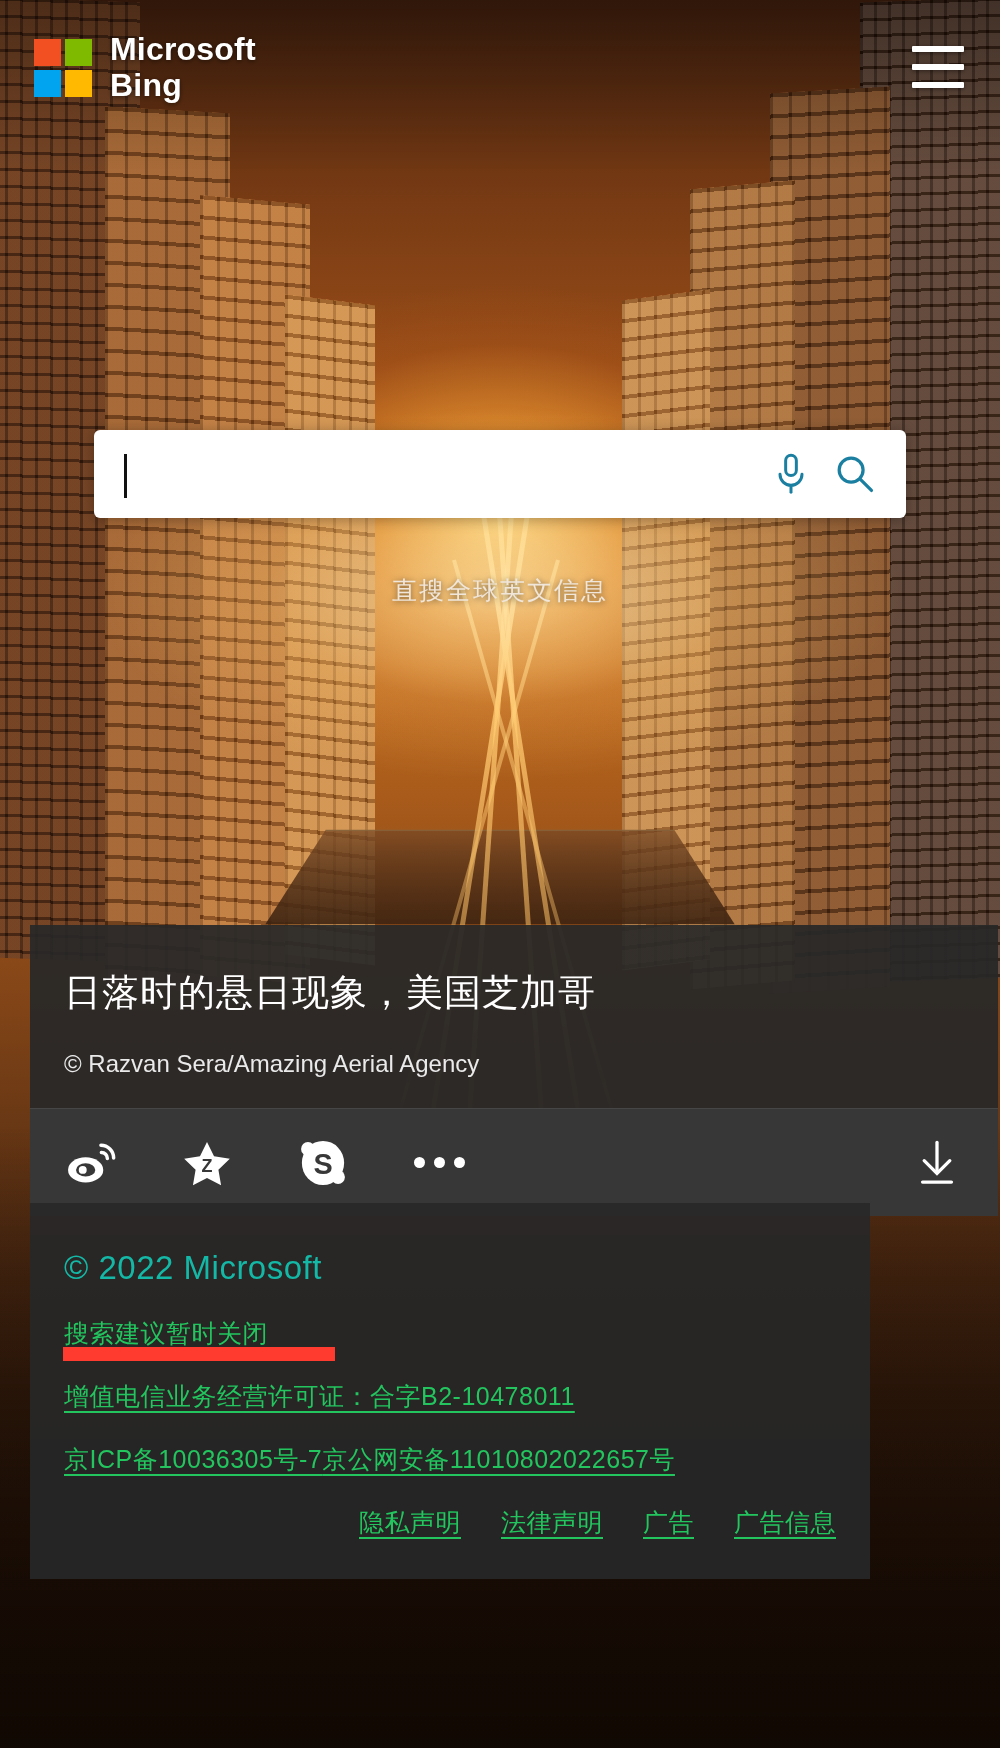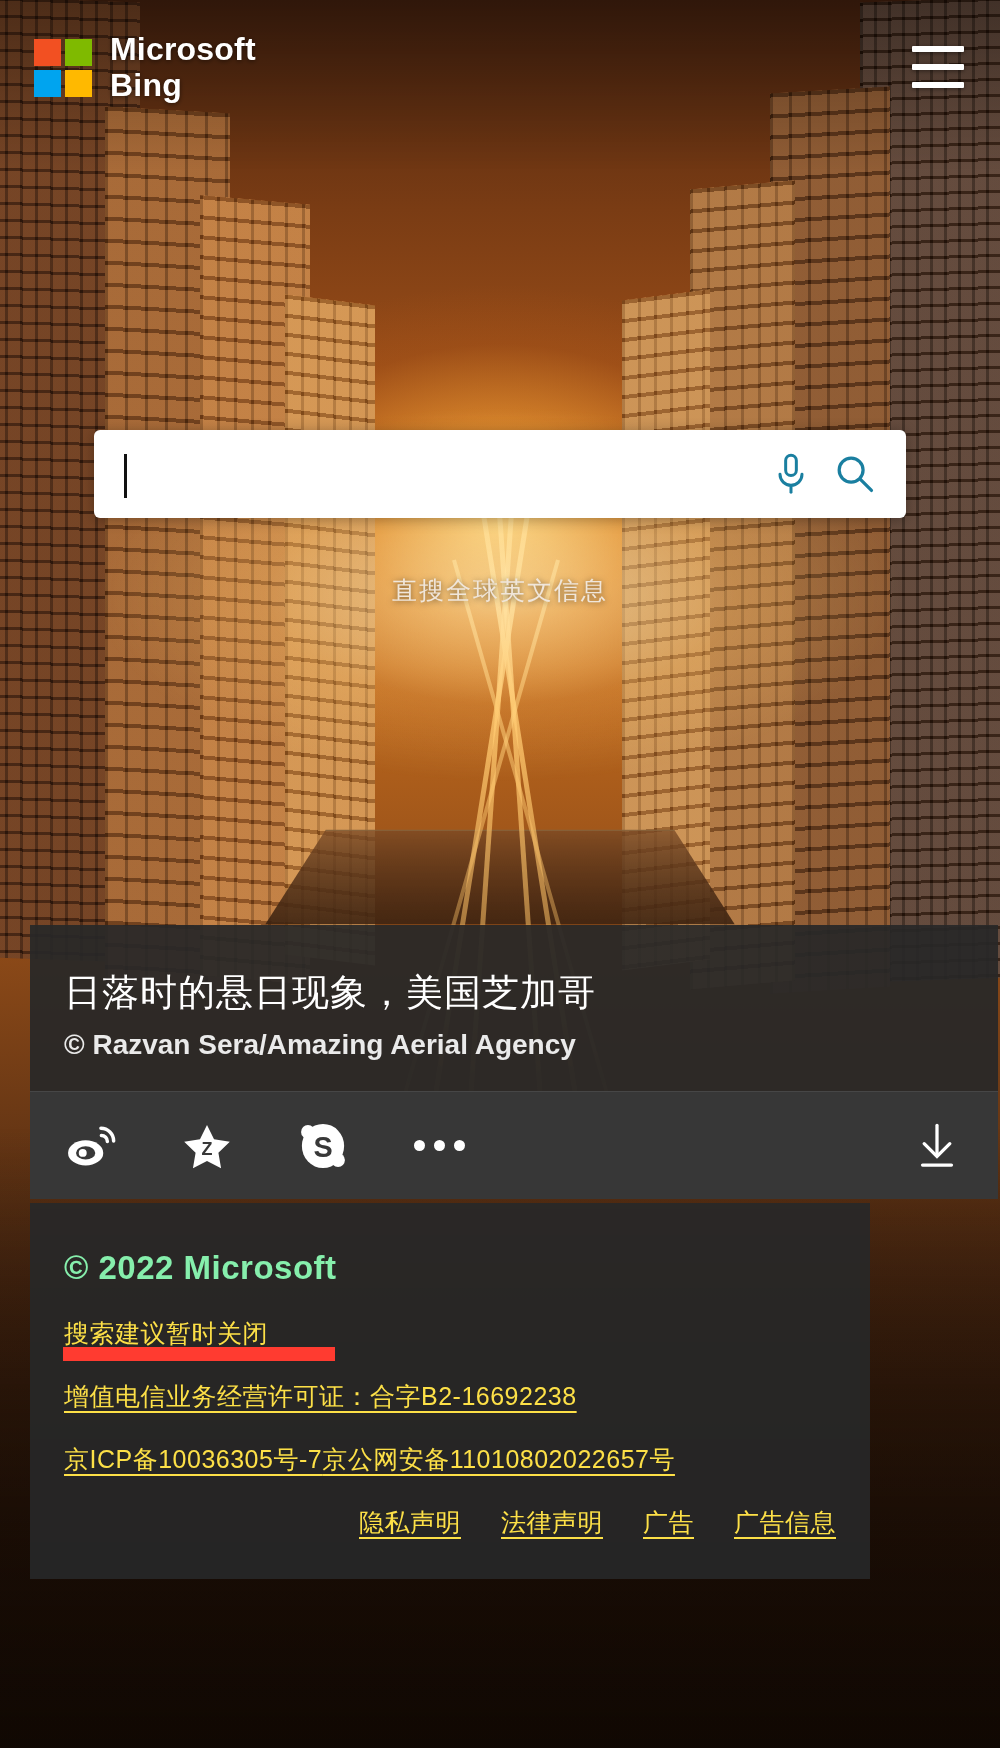--- a/index.html
+++ b/index.html
@@ -228,22 +228,22 @@
     width: 968px;
     background: rgba(40,40,40,0.93);
     z-index: 25;
   }
   .info-top { padding: 44px 34px 30px 34px; }
   .info-title {
     color: #fff; font-size: 37px; font-weight: 400; letter-spacing: 1px;
     line-height: 1.3;
   }
   .info-credit {
-    margin-top: 12px;
-    color: #eaeaea; font-size: 28px; font-weight: 700;
+    margin-top: 33px;
+    color: #eaeaea; font-size: 24px; font-weight: 400;
   }
   .info-actions {
     border-top: 1px solid rgba(255,255,255,0.08);
     background: rgba(56,56,56,0.95);
     height: 108px;
     display: flex; align-items: center;
     padding: 0 34px;
   }
   .act-left { display: flex; align-items: center; gap: 62px; }
   .act-icon { width: 54px; height: 54px; display: flex; align-items: center; justify-content: center; cursor: pointer; }
@@ -254,25 +254,25 @@
 
   
   .footer {
     position: absolute; left: 30px; top: 1203px;
     width: 840px;
     background: rgba(40,40,40,0.93);
     padding: 46px 34px 40px 34px;
     z-index: 25;
   }
   .f-copy {
-    color: #86efac; font-size: 33px; font-weight: 700; letter-spacing: 0.5px;
+    color: #14b8a6; font-size: 33px; font-weight: 400; letter-spacing: 0.5px;
   }
   .f-row { margin-top: 30px; position: relative; }
   .f-link {
-    color: #fde047; font-size: 25px; text-decoration: underline;
+    color: #22c55e; font-size: 25px; text-decoration: underline;
     text-underline-offset: 6px; text-decoration-thickness: 1.5px;
     cursor: pointer; letter-spacing: 0.5px;
   }
   .f-inline { display: flex; align-items: center; flex-wrap: wrap; }
   .f-inline.tight { gap: 40px; justify-content: flex-end; }
 
   .redbar {
     position: absolute;
     left: -1px; top: 30px;
     width: 272px; height: 14px;
@@ -410,21 +410,21 @@
 
   <div class="footer">
     <div class="f-copy">© 2022 Microsoft</div>
 
     <div class="f-row">
       <span class="f-link">搜索建议暂时关闭</span>
       <div class="redbar"></div>
     </div>
 
     <div class="f-row">
-      <span class="f-link">增值电信业务经营许可证：合字B2-16692238</span>
+      <span class="f-link">增值电信业务经营许可证：合字B2-10478011</span>
     </div>
 
     <div class="f-row f-inline">
       <span class="f-link">京ICP备10036305号-7</span>
       <span class="f-link">京公网安备11010802022657号</span>
     </div>
 
     <div class="f-row f-inline tight">
       <span class="f-link">隐私声明</span>
       <span class="f-link">法律声明</span>

